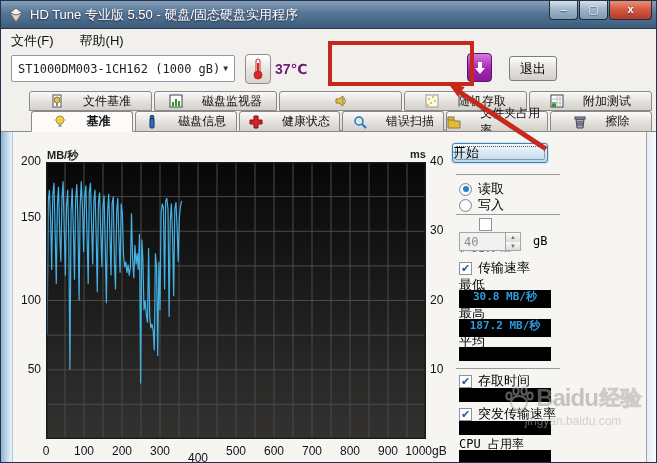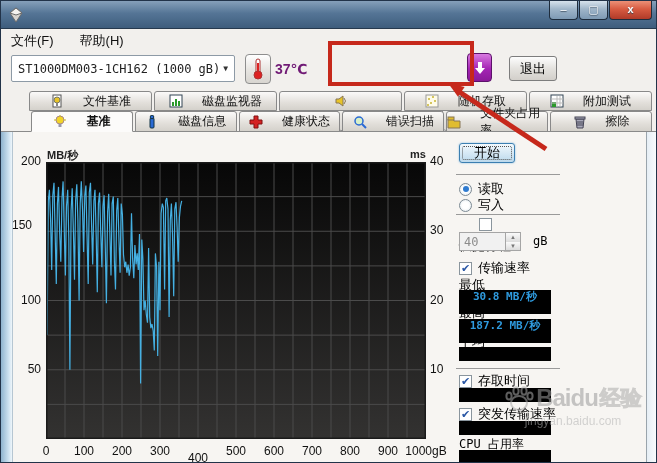--- a/index.html
+++ b/index.html
@@ -67,43 +67,43 @@
   
   #chart-region { position:absolute; left:0; top:0; width:450px; height:333px; }
   #chart-svg { position:absolute; left:45px; top:30px; }
   .axis-label { position:absolute; font-size:11px; font-weight:bold; color:#222; }
   .tick { position:absolute; font-size:12px; color:#111; }
   .tick.left { width:38px; text-align:right; }
   .tick.xaxis { transform:translateX(-50%); }
 
   
   .panel { position:absolute; left:450px; top:0; width:196px; height:333px; font-size:13px; color:#000; }
-  .start-btn { position:absolute; left:8px; top:11px; width:56px; height:20px;
+  .start-btn { position:absolute; left:1px; top:11px; width:96px; height:20px;
     background:linear-gradient(#f2f9fd,#d7e9f5 50%,#bcd9ec); border:1px solid #3c7fb1;
-    border-radius:3px; box-shadow:0 0 2px #7ab8e0; font-size:13px; text-align:center; line-height:18px; }
+    border-radius:3px; box-shadow:0 0 2px #7ab8e0; font-size:13px; line-height:18px; }
   .start-btn .focus { position:absolute; left:2px; top:2px; right:2px; bottom:2px;
     border:1px dotted #555; border-radius:2px; }
   .hr { position:absolute; left:5px; width:104px; border-top:1px solid #9a9a9a; }
   .opt { position:absolute; left:8px; display:flex; align-items:center; gap:6px; }
   .radio { width:13px; height:13px; border-radius:50%; border:1px solid #7d8a94;
     background:radial-gradient(#fff 40%,#dce6ec); display:flex; align-items:center; justify-content:center; }
   .radio .dot { width:6px; height:6px; border-radius:50%; background:#2f7bd0; }
   .checkbox { width:13px; height:13px; border:1px solid #8a959d; background:#fff;
     font-size:11px; line-height:11px; color:#2a57a5; text-align:center; font-weight:bold; }
   .spinner { position:absolute; left:8px; top:100px; width:62px; height:19px; background:#f1f1f1;
     border:1px solid #a5a5a5; display:flex; }
   .spinner .val { flex:1; font-size:12px; color:#8c8c8c; padding:2px 0 0 4px;
     font-family:"DejaVu Sans Mono",monospace; }
   .spinner .arrows { width:15px; border-left:1px solid #a5a5a5; display:flex; flex-direction:column; }
   .spinner .arrows div { flex:1; font-size:6px; line-height:8px; text-align:center; color:#777;
     background:linear-gradient(#fafafa,#dcdcdc); }
   .unit { position:absolute; left:82px; top:102px; font-size:12px;
     font-family:"DejaVu Sans Mono",monospace; }
   .plabel { position:absolute; left:8px; font-size:13px; }
-  .valbox { position:absolute; left:8px; width:92px; height:24px; background:#000;
+  .valbox { position:absolute; left:8px; width:92px; height:18px; background:#000;
     color:#2f9bdf; font-family:"DejaVu Sans Mono",monospace; font-size:11px; font-weight:bold;
     text-align:center; line-height:13px; }
 
   
   #annotation-svg { position:absolute; left:0; top:0; width:657px; height:463px;
     pointer-events:none; z-index:60; }
 
   
   .watermark { position:absolute; left:488px; top:383px; width:168px; z-index:55;
     opacity:0.55; text-align:center; pointer-events:none; }
@@ -115,20 +115,21 @@
 </head>
 <body>
 
 <div class="window">
 
   <div class="titlebar">
     <svg class="app-icon" viewBox="0 0 16 16">
       <path d="M8 1 L14 6 L8 15 L2 6 Z" fill="#d8d4cf" stroke="#6b6b6b"></path>
       <path d="M8 1 L14 6 L8 8 L2 6 Z" fill="#f4f2ef" stroke="#6b6b6b"></path>
     </svg>
+    <span class="title-text">HD Tune 专业版 5.50 - 硬盘/固态硬盘实用程序</span>
     <div class="winbtns">
       <div class="winbtn">–</div>
       <div class="winbtn">▢</div>
       <div class="winbtn close">x</div>
     </div>
   </div>
 
   <div class="menubar">
     <span class="menu-item">文件(F)</span>
     <span class="menu-item">帮助(H)</span>
@@ -323,21 +324,21 @@
           <line x1="0" y1="138.5" x2="380" y2="138.5" stroke="#4b4b4b" stroke-width="1"></line>
           <line x1="0" y1="103.875" x2="380" y2="103.875" stroke="#4b4b4b" stroke-width="1"></line>
           <line x1="0" y1="69.25" x2="380" y2="69.25" stroke="#4b4b4b" stroke-width="1"></line>
           <line x1="0" y1="34.625" x2="380" y2="34.625" stroke="#4b4b4b" stroke-width="1"></line>
           <line x1="0" y1="0" x2="380" y2="0" stroke="#4b4b4b" stroke-width="1"></line>
           <polyline points="0.0,55.4 1.1,173.1 2.3,38.8 3.4,27.7 4.6,58.2 5.7,108.0 6.8,33.2 8.0,20.8 9.1,69.3 10.3,121.9 11.4,41.6 12.5,24.9 13.7,72.0 14.8,99.7 16.0,36.0 17.1,19.4 18.2,66.5 19.4,113.6 20.5,44.3 21.7,27.7 22.8,76.2 23.9,207.8 25.1,48.5 26.2,26.3 27.4,69.3 28.5,117.7 29.6,38.8 30.8,22.2 31.9,58.2 33.1,138.5 34.2,41.6 35.3,19.4 36.5,47.1 37.6,90.0 38.8,33.2 39.9,23.5 41.0,72.0 42.2,121.9 43.3,30.5 44.5,20.8 45.6,63.7 46.7,102.5 47.9,38.8 49.0,27.7 50.2,74.8 51.3,130.2 52.4,41.6 53.6,30.5 54.7,69.3 55.9,105.3 57.0,44.3 58.1,33.2 59.3,85.9 60.4,141.3 61.6,49.9 62.7,31.9 63.8,69.3 65.0,113.6 66.1,41.6 67.3,34.6 68.4,99.7 69.5,127.4 70.7,48.5 71.8,36.0 73.0,78.9 74.1,110.8 75.2,41.6 76.4,52.6 77.5,92.8 78.7,105.3 79.8,99.7 80.9,110.8 82.1,102.5 83.2,113.6 84.4,105.3 85.5,51.2 86.6,96.9 87.8,116.3 88.9,83.1 90.1,102.5 91.2,91.4 92.3,108.0 93.5,72.0 94.6,221.6 95.8,77.6 96.9,96.9 98.0,148.2 99.2,138.5 100.3,152.3 101.5,160.7 102.6,85.9 103.7,155.1 104.9,166.2 106.0,162.0 107.2,169.0 108.3,188.4 109.4,91.4 110.6,105.3 111.7,193.9 112.9,99.7 114.0,148.2 115.1,51.2 116.3,41.6 117.4,45.7 118.6,127.4 119.7,38.8 120.8,36.0 122.0,47.1 123.1,155.1 124.3,58.2 125.4,41.6 126.5,72.0 127.7,134.3 128.8,47.1 130.0,40.2 131.1,65.1 132.2,99.7 133.4,55.4 134.5,44.3 135.7,38.8" fill="none" stroke="#45b0e2" stroke-width="1.2"></polyline>
           <rect x="0.5" y="0.5" width="379" height="276" fill="none" stroke="#1a1a1a" stroke-width="2"></rect>
         </svg>
 
     <span class="tick left" style="left:2px; top:22px;">200</span>
-        <span class="tick left" style="left:2px; top:86px;text-align:center;">150</span>
+        <span class="tick left" style="left:2px; top:78px;">150</span>
         <span class="tick left" style="left:2px; top:160.5px;">100</span>
         <span class="tick left" style="left:2px; top:229.75px;">50</span>
         <span class="tick right" style="left:429px; top:22px;">40</span>
         <span class="tick right" style="left:429px; top:91.25px;">30</span>
         <span class="tick right" style="left:429px; top:160.5px;">20</span>
         <span class="tick right" style="left:429px; top:229.75px;">10</span>
         <span class="tick xaxis" style="left:45px; top:312px;">0</span>
         <span class="tick xaxis" style="left:83px; top:312px;">100</span>
         <span class="tick xaxis" style="left:121px; top:312px;">200</span>
         <span class="tick xaxis" style="left:159px; top:312px;">300</span>

